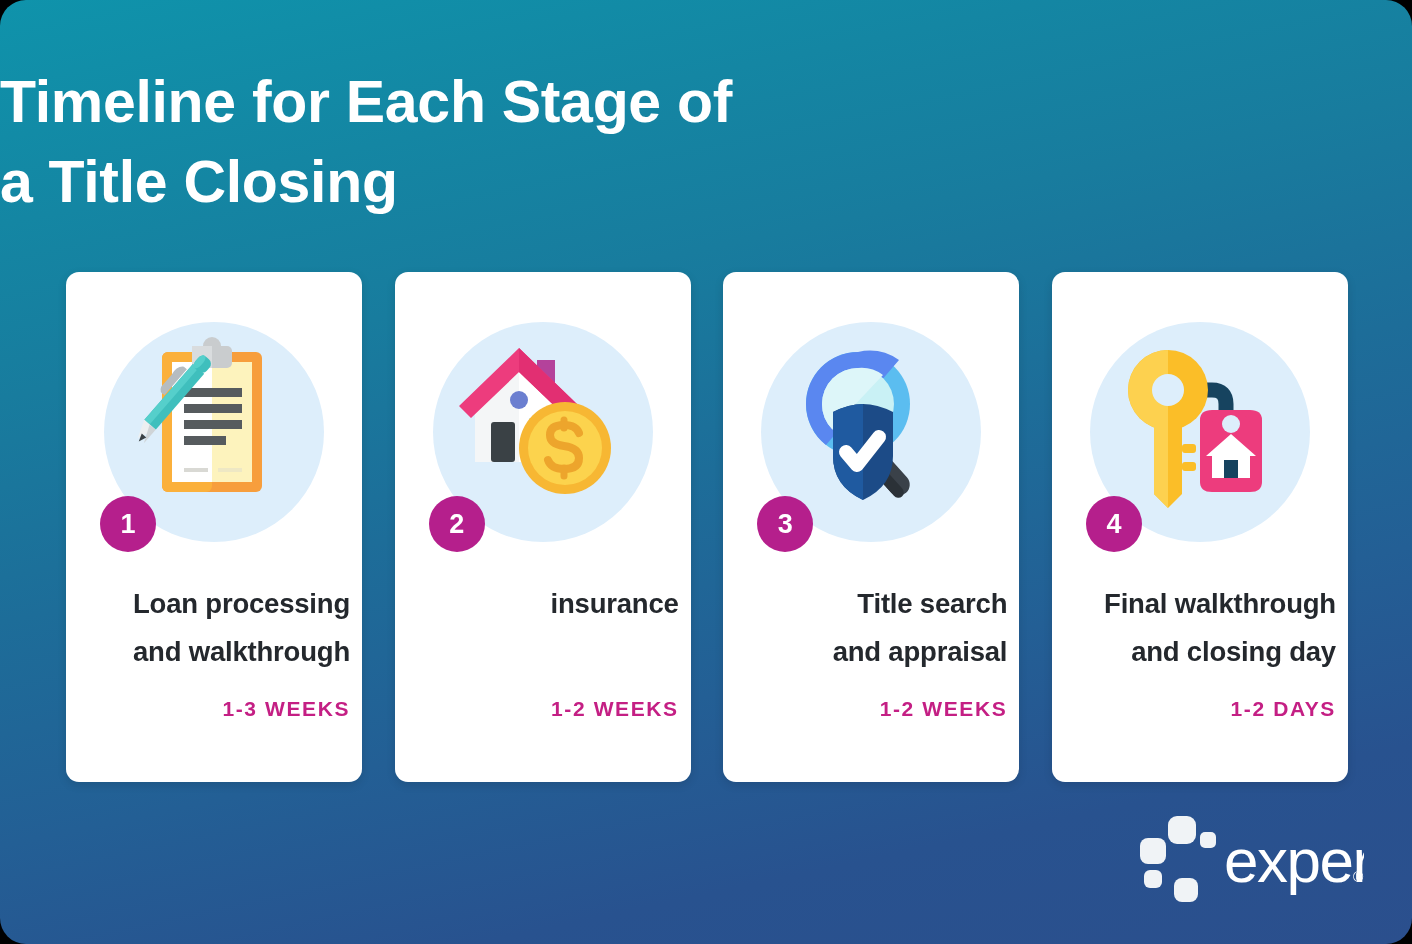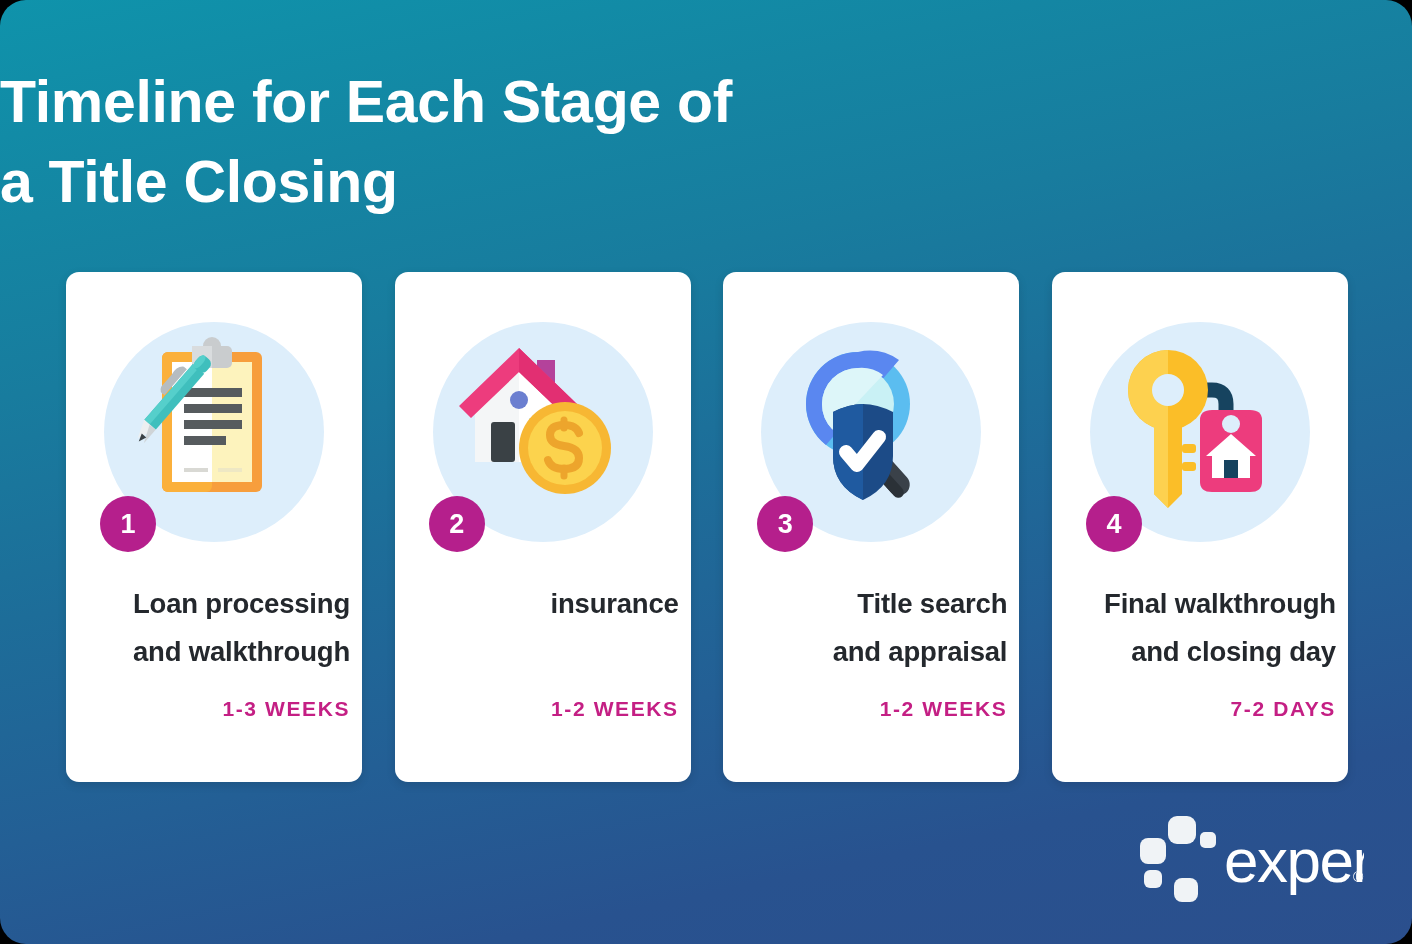--- a/index.html
+++ b/index.html
@@ -280,21 +280,21 @@
 
           <path d="M141 112 L166 134 L160 134 L160 156 L122 156 L122 134 L116 134 Z" fill="#ffffff"></path>
           <rect x="134" y="138" width="14" height="18" fill="#16435f"></rect>
         </svg>
       </div>
       <div class="badge">4</div>
       <div class="card-heading">
         <div>Final walkthrough</div>
         <div>and closing day</div>
       </div>
-      <div class="card-duration">7-2 DAYS</div>
+      <div class="card-duration">1-2 DAYS</div>
     </div>
 
   </div>
 
   <svg class="logo" viewBox="0 0 252 86">
     <g fill="#f0f3f6">
       <rect x="28" y="22" width="26" height="26" rx="8"></rect>
       <rect x="32" y="54" width="18" height="18" rx="6"></rect>
       <rect x="56" y="0" width="28" height="28" rx="9"></rect>
       <rect x="62" y="62" width="24" height="24" rx="8"></rect>

